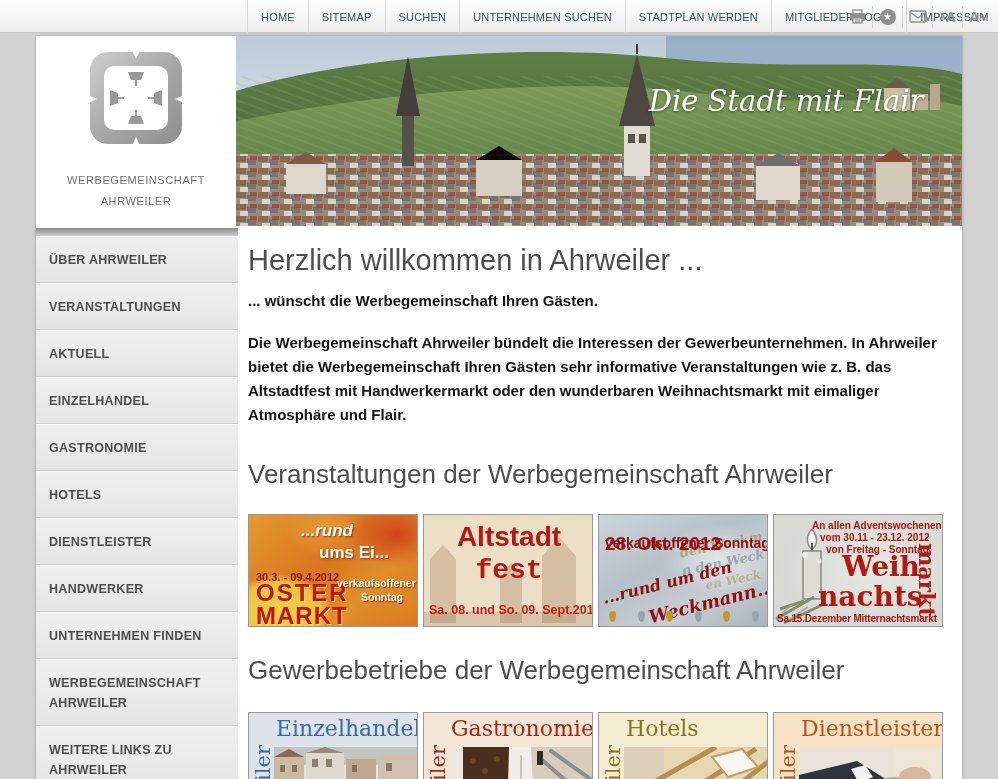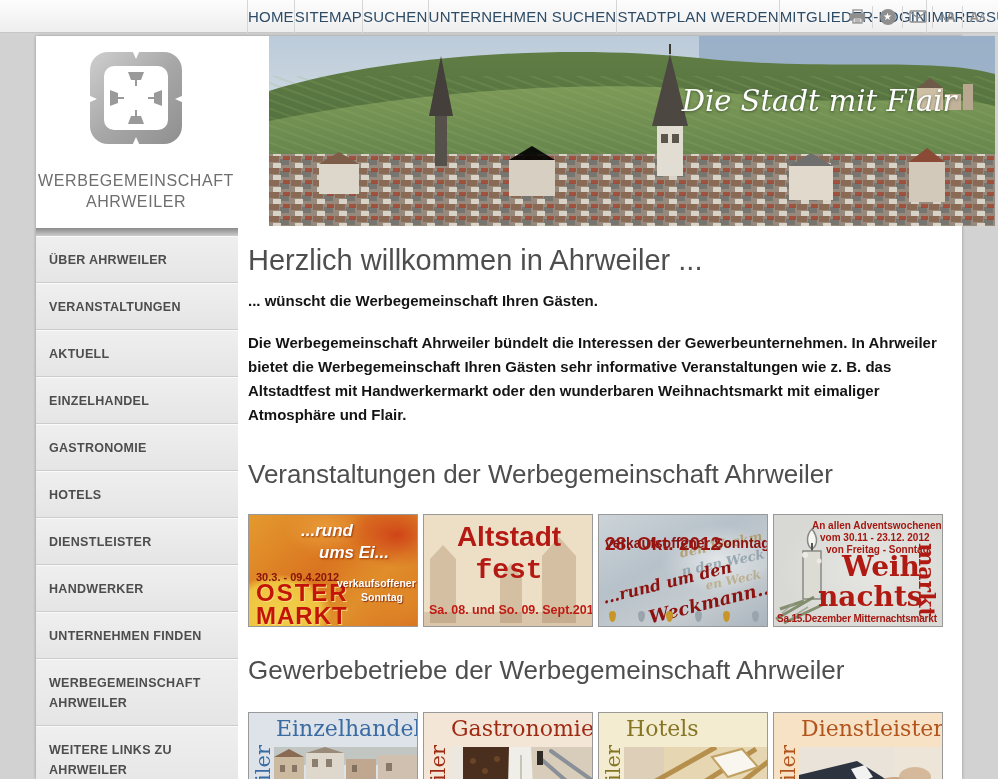--- a/index.html
+++ b/index.html
@@ -4,44 +4,44 @@
 <style>
   * { margin:0; padding:0; box-sizing:border-box; }
   html,body { background:#d2d2d2; }
   body { font-family:"Liberation Sans", sans-serif; }
   #page { position:relative; width:998px; height:779px; background:#d2d2d2; overflow:hidden; }
 
   
   .topbar { position:absolute; top:0; left:0; width:998px; height:33px;
             background:linear-gradient(#fdfdfd,#eeeeee); border-bottom:1px solid #c6c6c6; }
   .topnav { position:absolute; left:247px; top:0; display:flex; height:33px; }
-  .topnav .navitem { display:flex; align-items:center; padding:0 0; font-size:15px;
+  .topnav .navitem { display:flex; align-items:center; padding:0 13px; font-size:11px;
             color:#2e4c66; letter-spacing:.2px; border-left:1px solid #d6d6d6; cursor:pointer; white-space:nowrap; }
   .topnav .navitem:last-child { border-right:1px solid #d6d6d6; }
   .iconrow { position:absolute; right:6px; top:0; height:33px; display:flex; align-items:center; }
   .icon { width:30px; height:22px; display:flex; align-items:center; justify-content:center;
           color:#8f8f8f; border-left:1px solid #d6d6d6; cursor:pointer; }
   .icon:first-child { border-left:none; }
   .star-circle { width:16px; height:16px; border-radius:50%; background:#8f8f8f; color:#fff;
           font-size:10px; line-height:16px; text-align:center; }
   .fontsz { font-weight:700; color:#8f8f8f; }
   .fontsz .big { font-size:14px; } .fontsz .small { font-size:9px; vertical-align:super; }
 
   
   .container { position:absolute; left:36px; top:36px; width:926px; height:743px;
                background:#ffffff; box-shadow:0 0 3px rgba(0,0,0,.3); }
 
   
   .logo-panel { position:absolute; left:0; top:0; width:200px; height:190px; background:#fff; cursor:pointer; }
   .logo-svg { position:absolute; left:48px; top:10px; }
   .logo-caption { position:absolute; left:0; top:134px; width:200px; text-align:center;
-                  font-size:16px; color:#6e6e6e; letter-spacing:.6px; line-height:21px; }
-
-  
-  .header-photo { position:absolute; left:200px; top:0; width:726px; height:190px; overflow:hidden;margin-left:33px; }
+                  font-size:11px; color:#6e6e6e; letter-spacing:.6px; line-height:21px; }
+
+  
+  .header-photo { position:absolute; left:200px; top:0; width:726px; height:190px; overflow:hidden; }
   .tagline { position:absolute; left:390px; top:48px; width:320px; text-align:center;
              font-family:"DejaVu Serif", serif; font-style:italic; font-size:29px; color:#ffffff;
              text-shadow:0 1px 3px rgba(20,40,20,.6); }
 
   
   .sidebar { position:absolute; left:0; top:192px; width:202px; }
   .sidebar-topstrip { height:8px; background:linear-gradient(#8a8a8a,#cdcdcd); }
   .menuitem { padding:13px 12px 12px 13px; font-size:12.5px; font-weight:700; color:#4d4d4d;
               letter-spacing:.3px; line-height:20px; cursor:pointer;
               background:linear-gradient(#efefef,#e5e5e5);
@@ -60,21 +60,21 @@
   .tile span { position:absolute; white-space:nowrap; }
 
   
   .t-oster { background:
       radial-gradient(ellipse 75px 55px at 18% 88%, #f2cf4a 0%, #eec340 55%, rgba(238,195,64,0) 70%),
       radial-gradient(ellipse 70px 45px at 88% 18%, #d04418 0%, rgba(208,68,24,0) 72%),
       radial-gradient(ellipse 90px 70px at 92% 75%, #e08828 0%, rgba(224,136,40,0) 75%),
       radial-gradient(ellipse 60px 40px at 45% 12%, #e89a38 0%, rgba(232,154,56,0) 70%),
       linear-gradient(135deg,#e49a2e,#da7420 45%,#e0912c 70%,#d2661e); }
   .om-rund   { top:6px;  left:52px; color:#fff; font-style:italic; font-weight:700; font-size:17px; text-shadow:1px 1px 2px rgba(140,40,0,.85); }
-  .om-umsei  { top:28px; left:70px; color:#fff; font-style:italic; font-weight:700; font-size:17px; text-shadow:1px 1px 2px rgba(140,40,0,.85); }
+  .om-umsei  { top:28px; left:70px; color:#fff; font-weight:700; font-size:17px; text-shadow:1px 1px 2px rgba(140,40,0,.85); }
   .om-date   { top:56px; left:7px;  color:#8a1208; font-weight:700; font-size:11px; }
   .om-big1   { top:66px; left:7px;  color:#c41408; font-weight:700; font-size:24px; letter-spacing:2px; line-height:1; text-shadow:1px 1px 0 #f6dc78; }
   .om-big2   { top:89px; left:7px;  color:#c41408; font-weight:700; font-size:24px; letter-spacing:1px; line-height:1; text-shadow:1px 1px 0 #f6dc78; }
   .om-r1 { top:62px; left:88px;  color:#fff; font-weight:700; font-size:10.5px; text-shadow:1px 1px 1px rgba(120,30,0,.8); }
   .om-r2 { top:76px; left:112px; color:#fff; font-weight:700; font-size:10.5px; text-shadow:1px 1px 1px rgba(120,30,0,.8); }
   .om-r3 { top:90px; left:90px;  color:#3a2428; font-weight:700; font-size:11px; text-shadow:0 1px 0 rgba(255,230,150,.6);margin-top:24px; }
 
   
   .t-altstadt { background:#ecdfc6; }
   .af-sketch { position:absolute; background:rgba(160,118,84,.30); }

